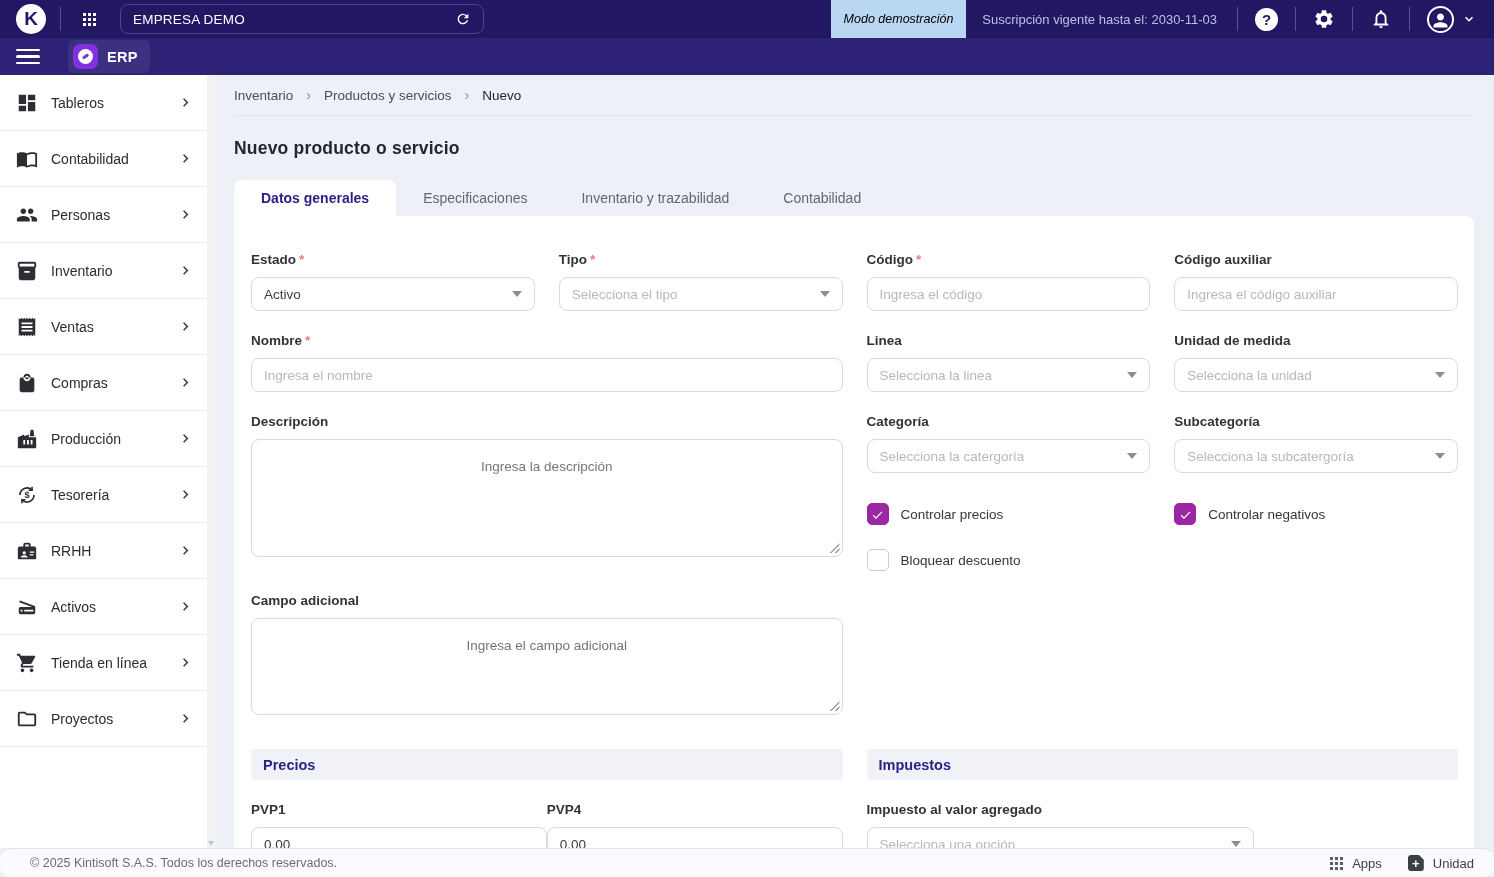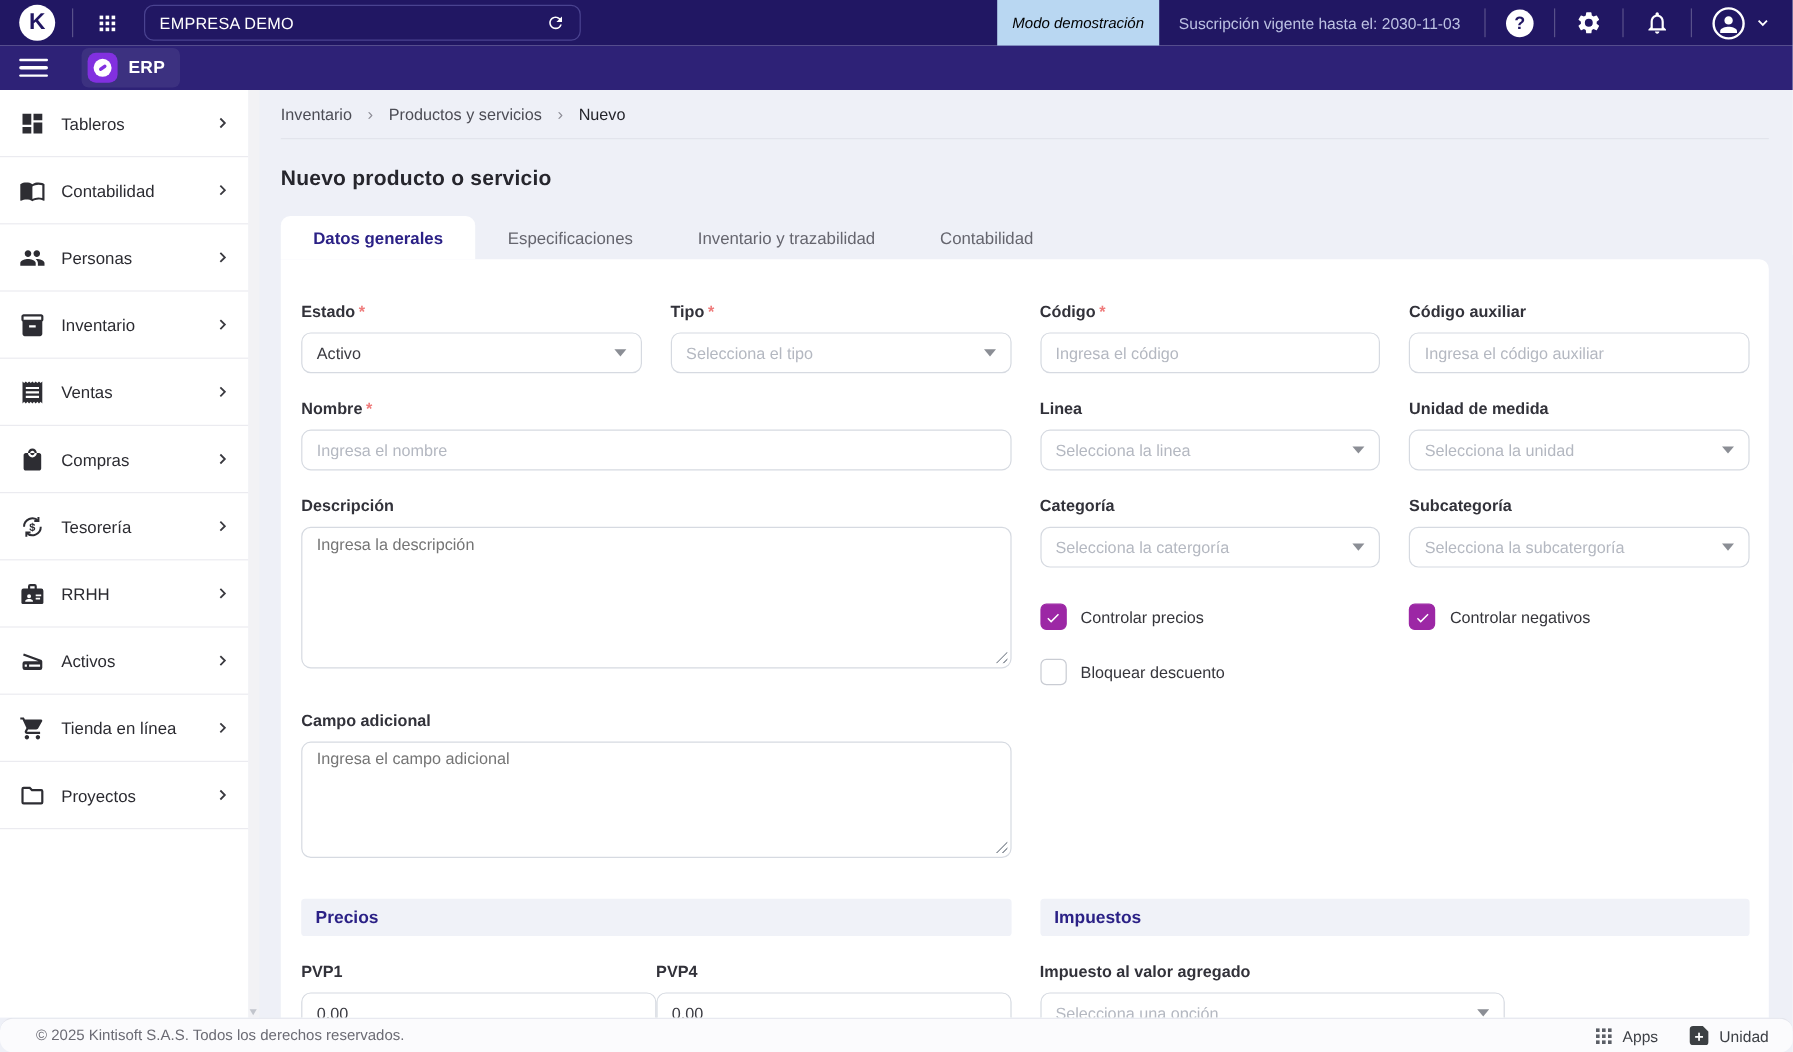--- a/index.html
+++ b/index.html
@@ -71,21 +71,21 @@
   .req { color:#ef7b7b; margin-left:3px; }
   .ctrl { height:34px; border:1px solid #d6dae1; border-radius:8px; display:flex; align-items:center;
           padding:0 12px; font-size:13.5px; color:#3b3b42; background:#fff; width:100%; }
   input.ctrl { outline:none; }
   input.ctrl::placeholder { color:#b4b8c1; opacity:1; }
   .select { justify-content:space-between; cursor:pointer; }
   .select .ph { color:#b4b8c1; }
   .select .val { color:#3b3b42; }
   .caret { width:0; height:0; border-left:5px solid transparent; border-right:5px solid transparent; border-top:6px solid #8b8e95; margin-left:8px; }
   .ta-wrap { position:relative; }
-  textarea.ctrl { resize:none; padding:6px 12px; align-items:flex-start; display:block; font-family:"Liberation Sans",sans-serif; outline:none; }
+  textarea.ctrl { resize:none; padding:19px 12px; align-items:flex-start; display:block; font-family:"Liberation Sans",sans-serif; outline:none;text-align:center; }
   .grip { position:absolute; right:3px; bottom:4px; width:10px; height:10px; pointer-events:none;
           background:repeating-linear-gradient(-45deg, transparent 0 2.5px, #9aa0a8 2.5px 3.8px);
           clip-path:polygon(100% 0, 100% 100%, 0 100%); }
   .right-stack .row2 { display:grid; grid-template-columns:1fr 1fr; column-gap:24px; }
   .checks { margin-top:30px; display:grid; grid-template-columns:1fr 1fr; column-gap:24px; row-gap:24px; }
   .check-row { display:flex; align-items:center; gap:12px; cursor:pointer; }
   .cbox { width:22px; height:22px; border-radius:5px; border:1px solid #c9ccd3; background:#fff; flex:0 0 auto;
           display:flex; align-items:center; justify-content:center; }
   .cbox.on { background:#9c27a5; border-color:#9c27a5; }
   .cbox svg { width:15px; height:15px; }
@@ -223,20 +223,29 @@
       <div class="side-item">
         <svg class="side-ico" viewBox="0 0 24 24" fill="currentColor">
             <path d="M18 6h-2c0-2.21-1.79-4-4-4S8 3.79 8 6H6c-1.1 0-2 .9-2 2v12c0 1.1.9 2 2 2h12c1.1 0 2-.9 2-2V8c0-1.1-.9-2-2-2zm-6-2c1.1 0 2 .9 2 2h-4c0-1.1.9-2 2-2zm0 6c-2.21 0-4-1.79-4-4h2c0 1.1.9 2 2 2s2-.9 2-2h2c0 2.21-1.79 4-4 4z"></path>
           </svg>
         <span class="side-label">Compras</span>
         <svg class="side-chev" viewBox="0 0 24 24" fill="none" stroke="currentColor" stroke-width="2.4">
             <path d="M9 6l6 6-6 6"></path>
           </svg>
       </div>
       <div class="side-item">
+        <svg class="side-ico" viewBox="0 0 24 24" fill="currentColor">
+            <path d="M22 10v12H2V10l7-3v2l5-2v3h8zm-12 3H8v5h2v-5zm4 0h-2v5h2v-5zm4 0h-2v5h2v-5zm2-4-1-7h-3l-1 7h5z"></path>
+          </svg>
+        <span class="side-label">Producción</span>
+        <svg class="side-chev" viewBox="0 0 24 24" fill="none" stroke="currentColor" stroke-width="2.4">
+            <path d="M9 6l6 6-6 6"></path>
+          </svg>
+      </div>
+      <div class="side-item">
         <svg class="side-ico" viewBox="0 0 24 24">
             <path fill="none" stroke="currentColor" stroke-width="1.8" d="M19.6 12a7.6 7.6 0 0 1-13 5.4M4.4 12a7.6 7.6 0 0 1 13-5.4"></path>
             <path fill="none" stroke="currentColor" stroke-width="1.8" d="M17.5 3v3.8h-3.8M6.5 21v-3.8h3.8"></path>
             <text x="12" y="15.6" font-size="10" font-weight="bold" text-anchor="middle" fill="currentColor">$</text>
           </svg>
         <span class="side-label">Tesorería</span>
         <svg class="side-chev" viewBox="0 0 24 24" fill="none" stroke="currentColor" stroke-width="2.4">
             <path d="M9 6l6 6-6 6"></path>
           </svg>
       </div>

